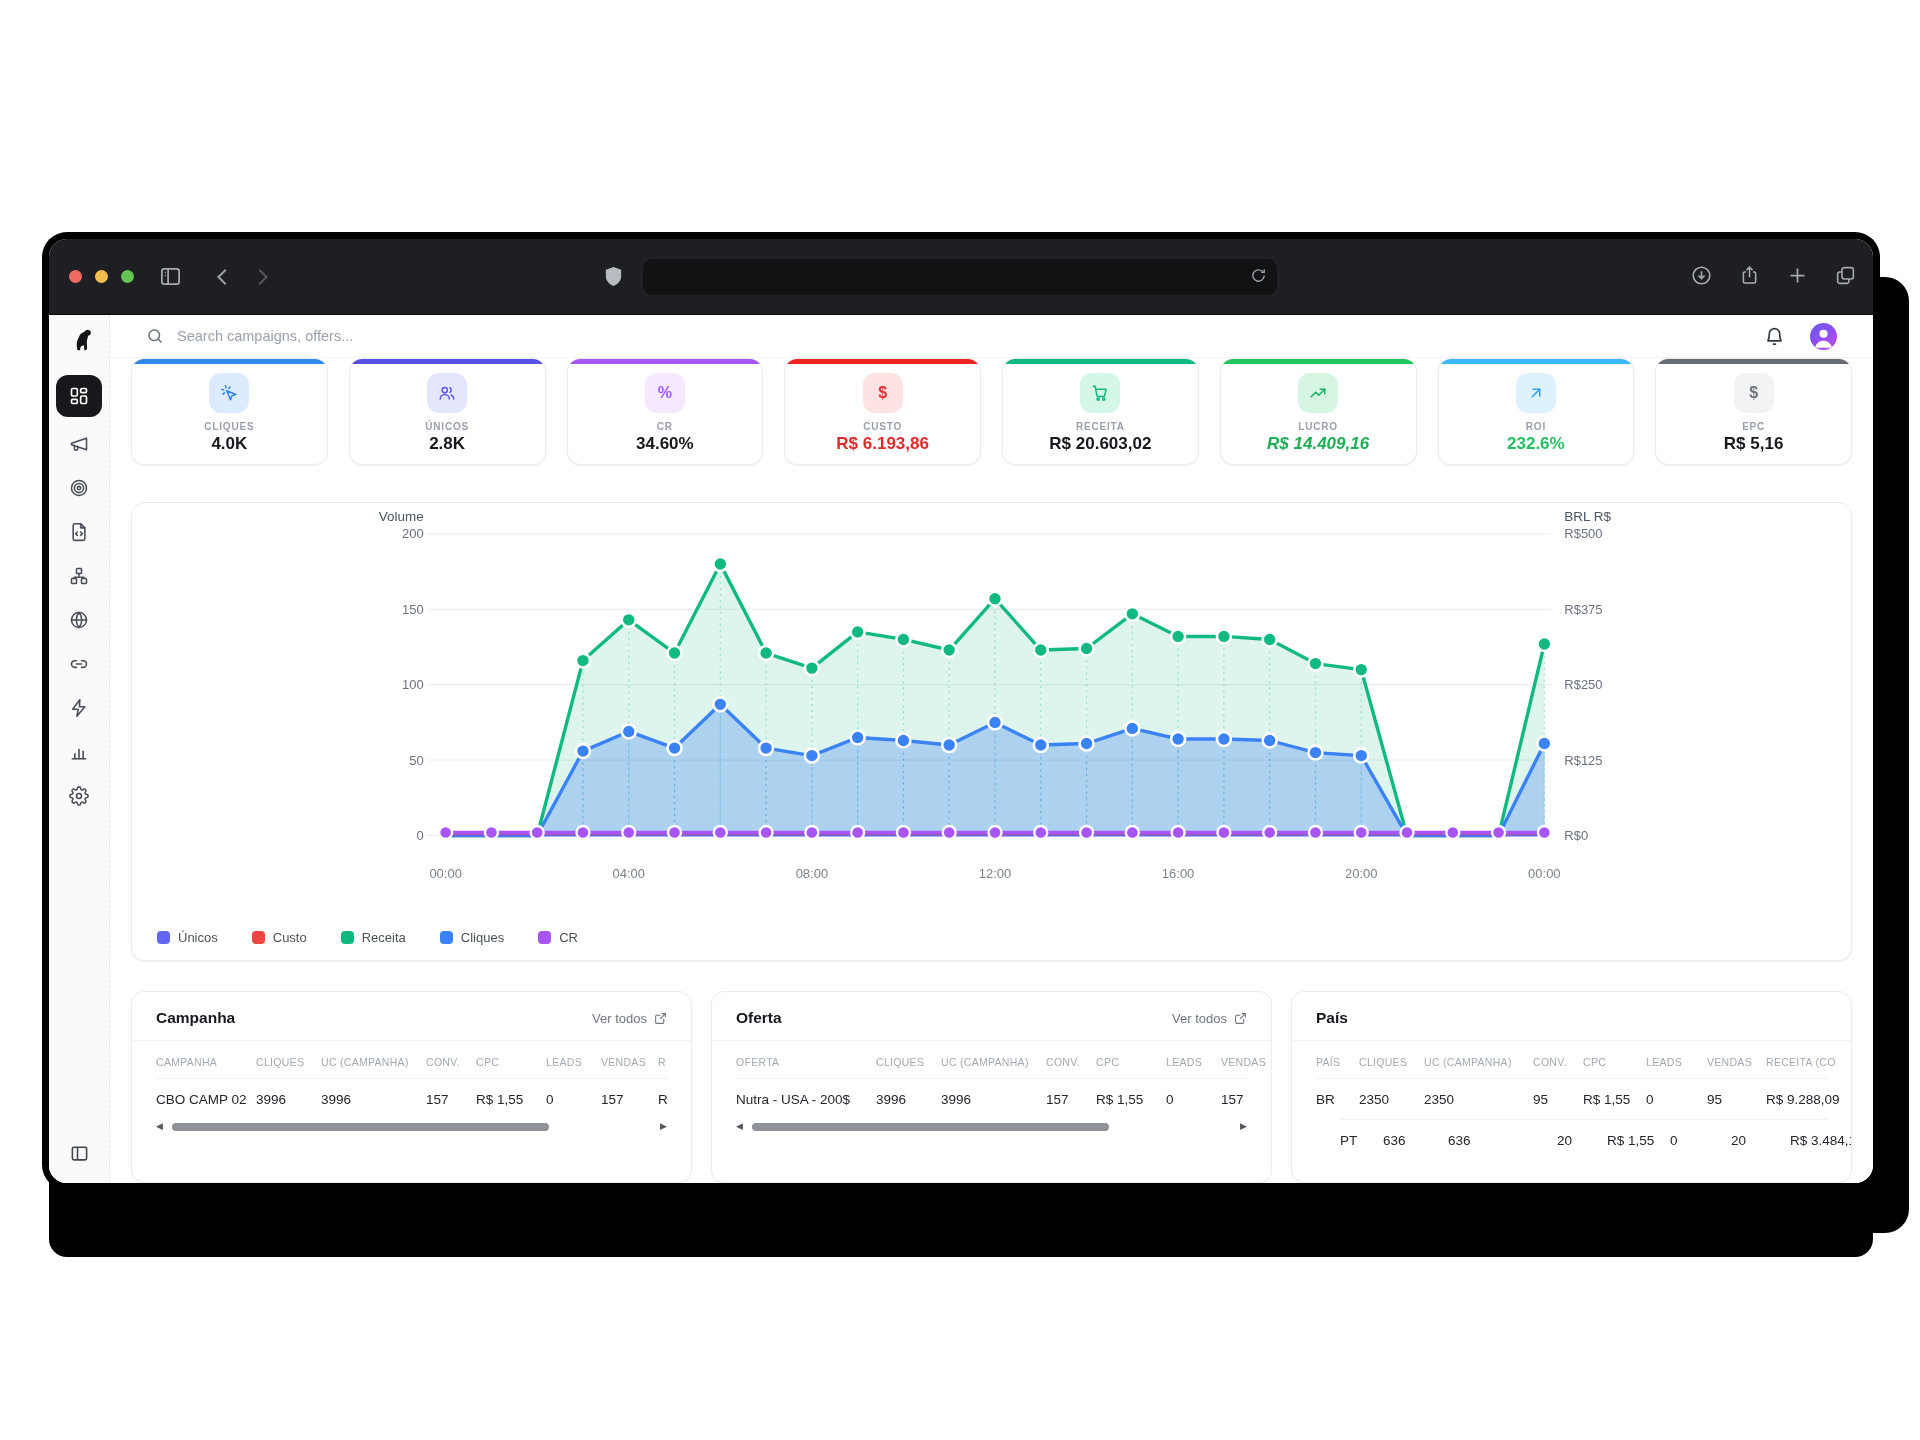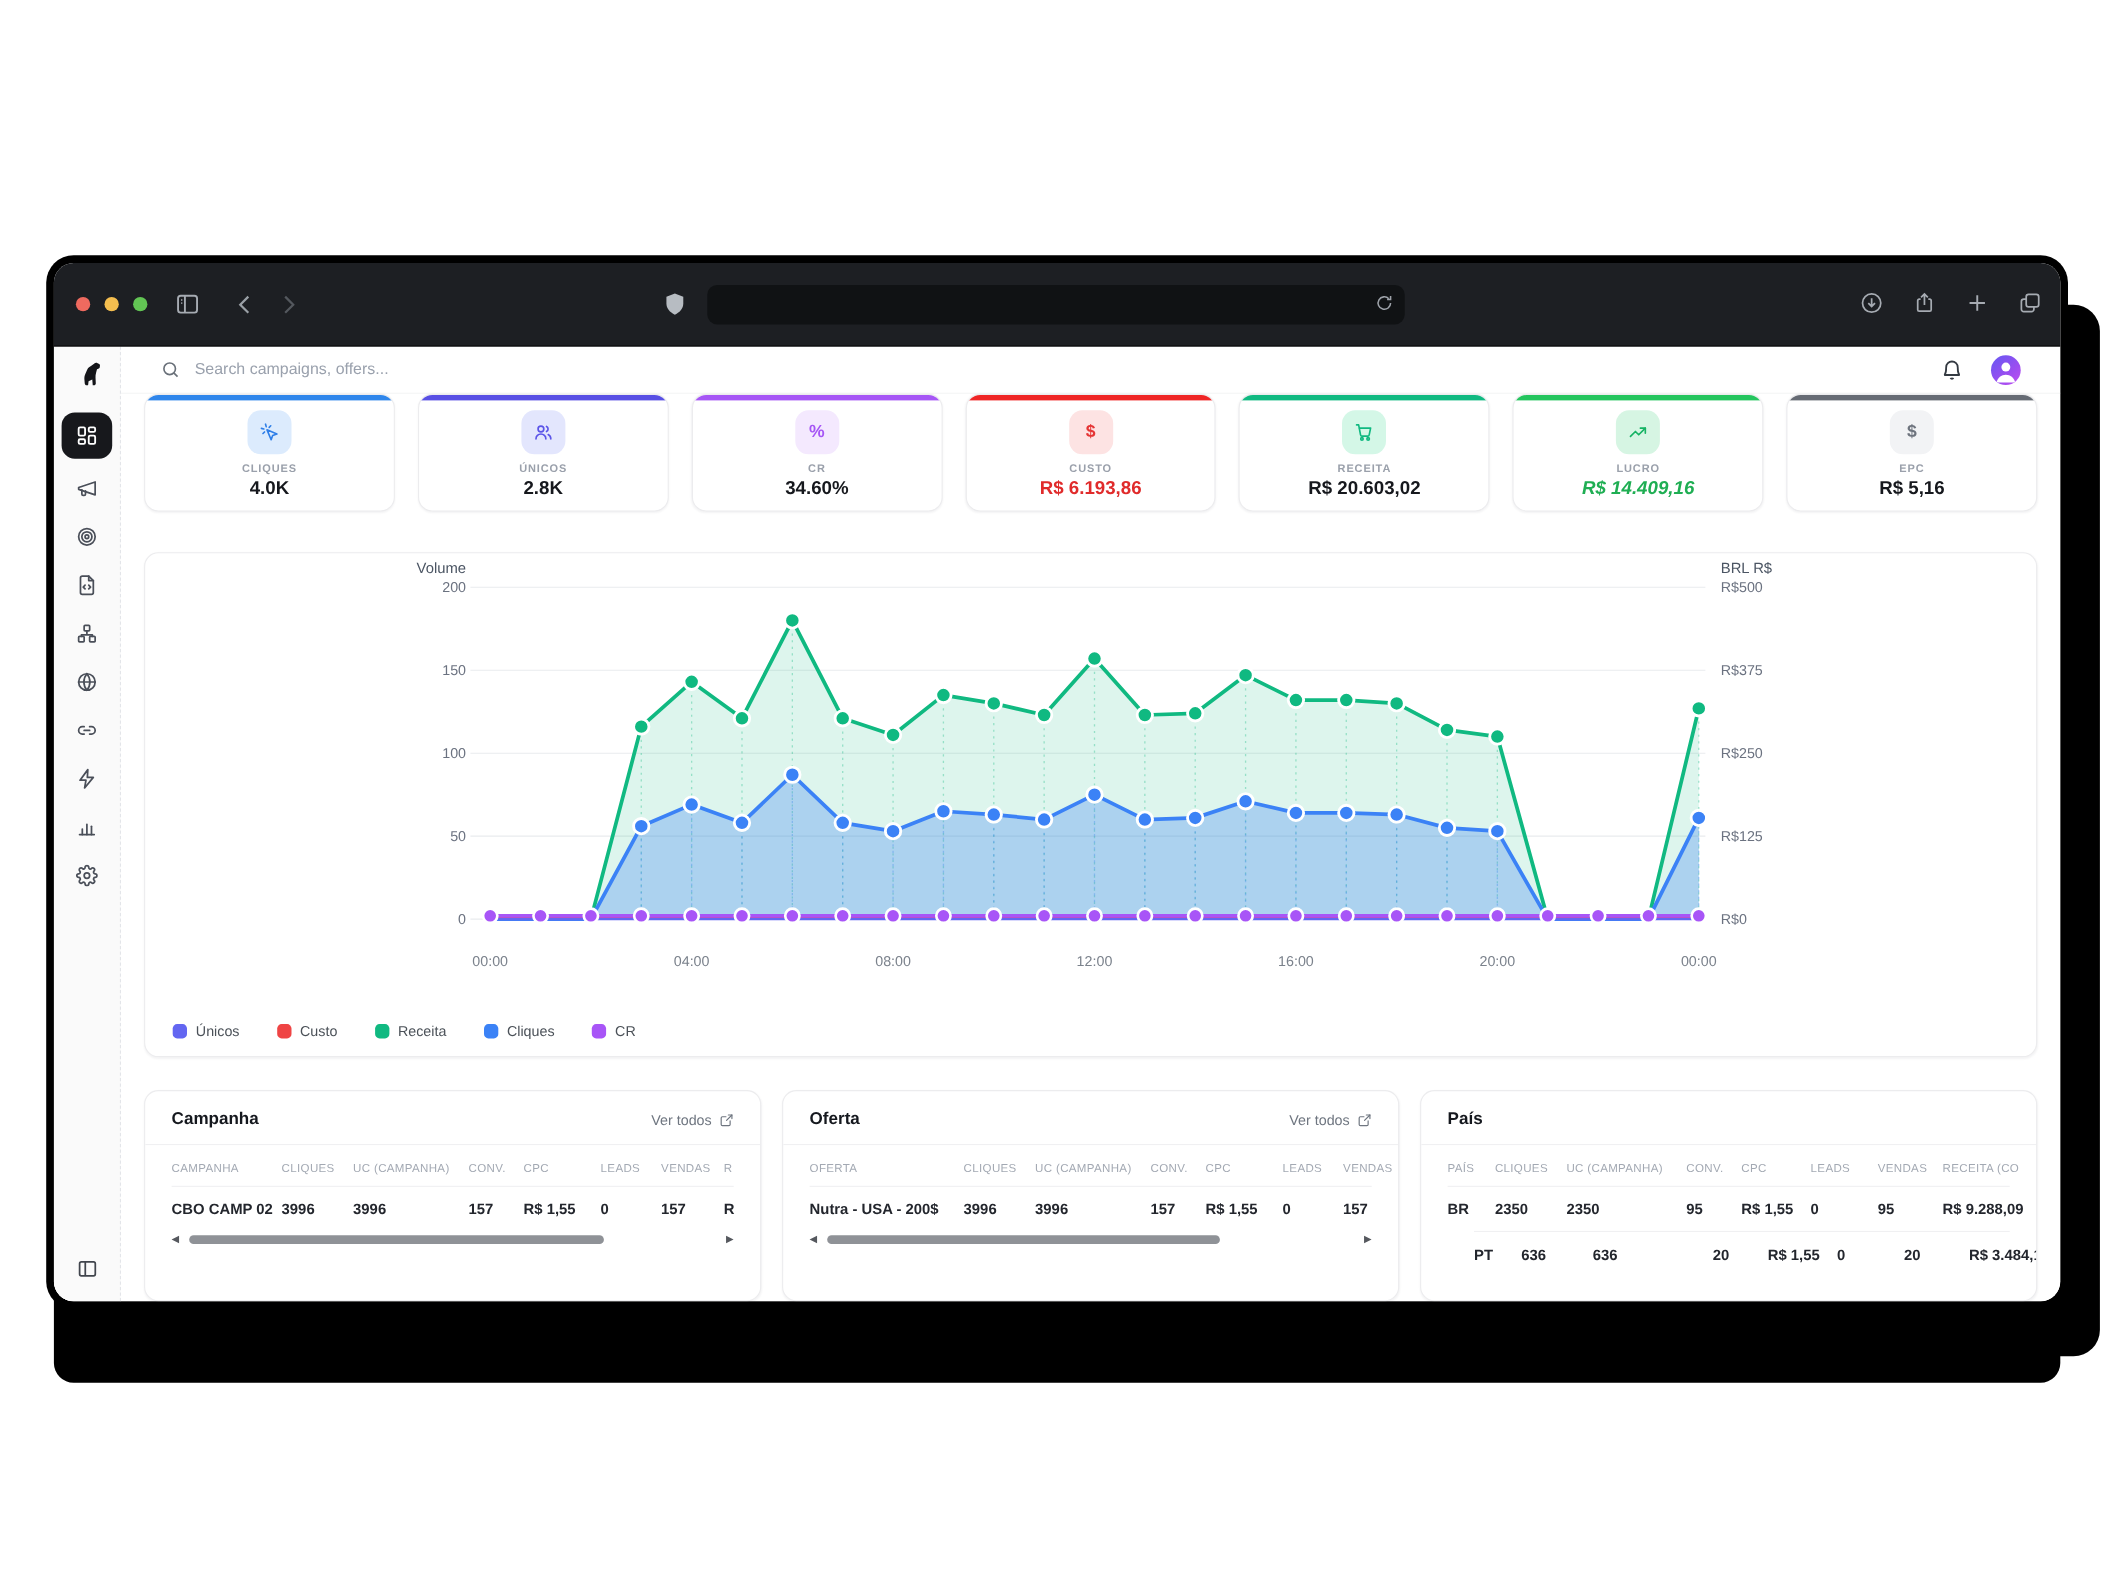--- a/index.html
+++ b/index.html
@@ -79,21 +79,21 @@
   .tcard-head { display:flex; justify-content:space-between; align-items:center;
                 padding:17px 24px 13px; border-bottom:1px solid #f0f0f2; }
   .tcard-title { font-size:15.5px; font-weight:700; color:#15181e; }
   .ver-todos { display:flex; gap:7px; align-items:center; font-size:13px; color:#6f7680;
                background:none; border:none; cursor:pointer; }
   .ttable { padding:0 24px; }
   .trow { display:flex; white-space:nowrap; }
   .trow span { flex:none; overflow:visible; }
   .thead { border-bottom:1px solid #f0f0f2; }
   .thead span { font-size:10.5px; color:#a3a9b3; letter-spacing:.3px; padding:15px 0 10px; }
-  .tbody-row span { font-size:13.5px; color:#23262d; padding:13px 0 12px;font-weight:bold; }
+  .tbody-row span { font-size:13.5px; color:#23262d; padding:13px 0 12px; }
   .tbody-row + .tbody-row { border-top:1px solid #f0f0f2;margin-left:24px; }
   .tscroll { margin:3px 24px 0; display:flex; align-items:center; gap:7px; }
   .tscroll .arrow { font-size:9px; color:#55585e; line-height:1; cursor:pointer; }
   .tscroll .track { flex:1; height:8px; position:relative; cursor:pointer; }
   .tscroll .thumb { position:absolute; left:2px; top:0; height:8px; border-radius:4px; background:#8f9297; cursor:grab; }
 </style>
 </head>
 <body>
 
 <div class="window">
@@ -331,20 +331,31 @@
             <div class="kpi-card">
               <div class="kpi-accent" style="background: rgb(36, 197, 94);"></div>
               <div class="kpi-chip" style="background: rgb(214, 245, 227); color: rgb(22, 179, 100);">
                 <svg width="18" height="18" viewBox="0 0 24 24" fill="none" stroke="currentColor" stroke-width="2" stroke-linecap="round" stroke-linejoin="round">
                   <path d="M3 17l6-6 4 4 8-8"></path>
                   <path d="M15 7h6v6"></path>
                 </svg>
               </div>
               <div class="kpi-label">LUCRO</div>
               <div class="kpi-value" style="color: rgb(31, 174, 83); font-style: italic;">R$ 14.409,16</div>
+            </div>
+            <div class="kpi-card">
+              <div class="kpi-accent" style="background: rgb(58, 183, 246);"></div>
+              <div class="kpi-chip" style="background: rgb(221, 242, 254); color: rgb(47, 159, 241);">
+                <svg width="18" height="18" viewBox="0 0 24 24" fill="none" stroke="currentColor" stroke-width="2" stroke-linecap="round" stroke-linejoin="round">
+                  <path d="M7 17L17 7"></path>
+                  <path d="M8 7h9v9"></path>
+                </svg>
+              </div>
+              <div class="kpi-label">ROI</div>
+              <div class="kpi-value" style="color: rgb(37, 192, 95);">232.6%</div>
             </div>
             <div class="kpi-card">
               <div class="kpi-accent" style="background: rgb(102, 107, 116);"></div>
               <div class="kpi-chip" style="background: rgb(242, 243, 245); color: rgb(110, 116, 126);">$</div>
               <div class="kpi-label">EPC</div>
               <div class="kpi-value" style="color: rgb(22, 24, 29);">R$ 5,16</div>
             </div>
           </section>
 
         <section class="chart-card">

